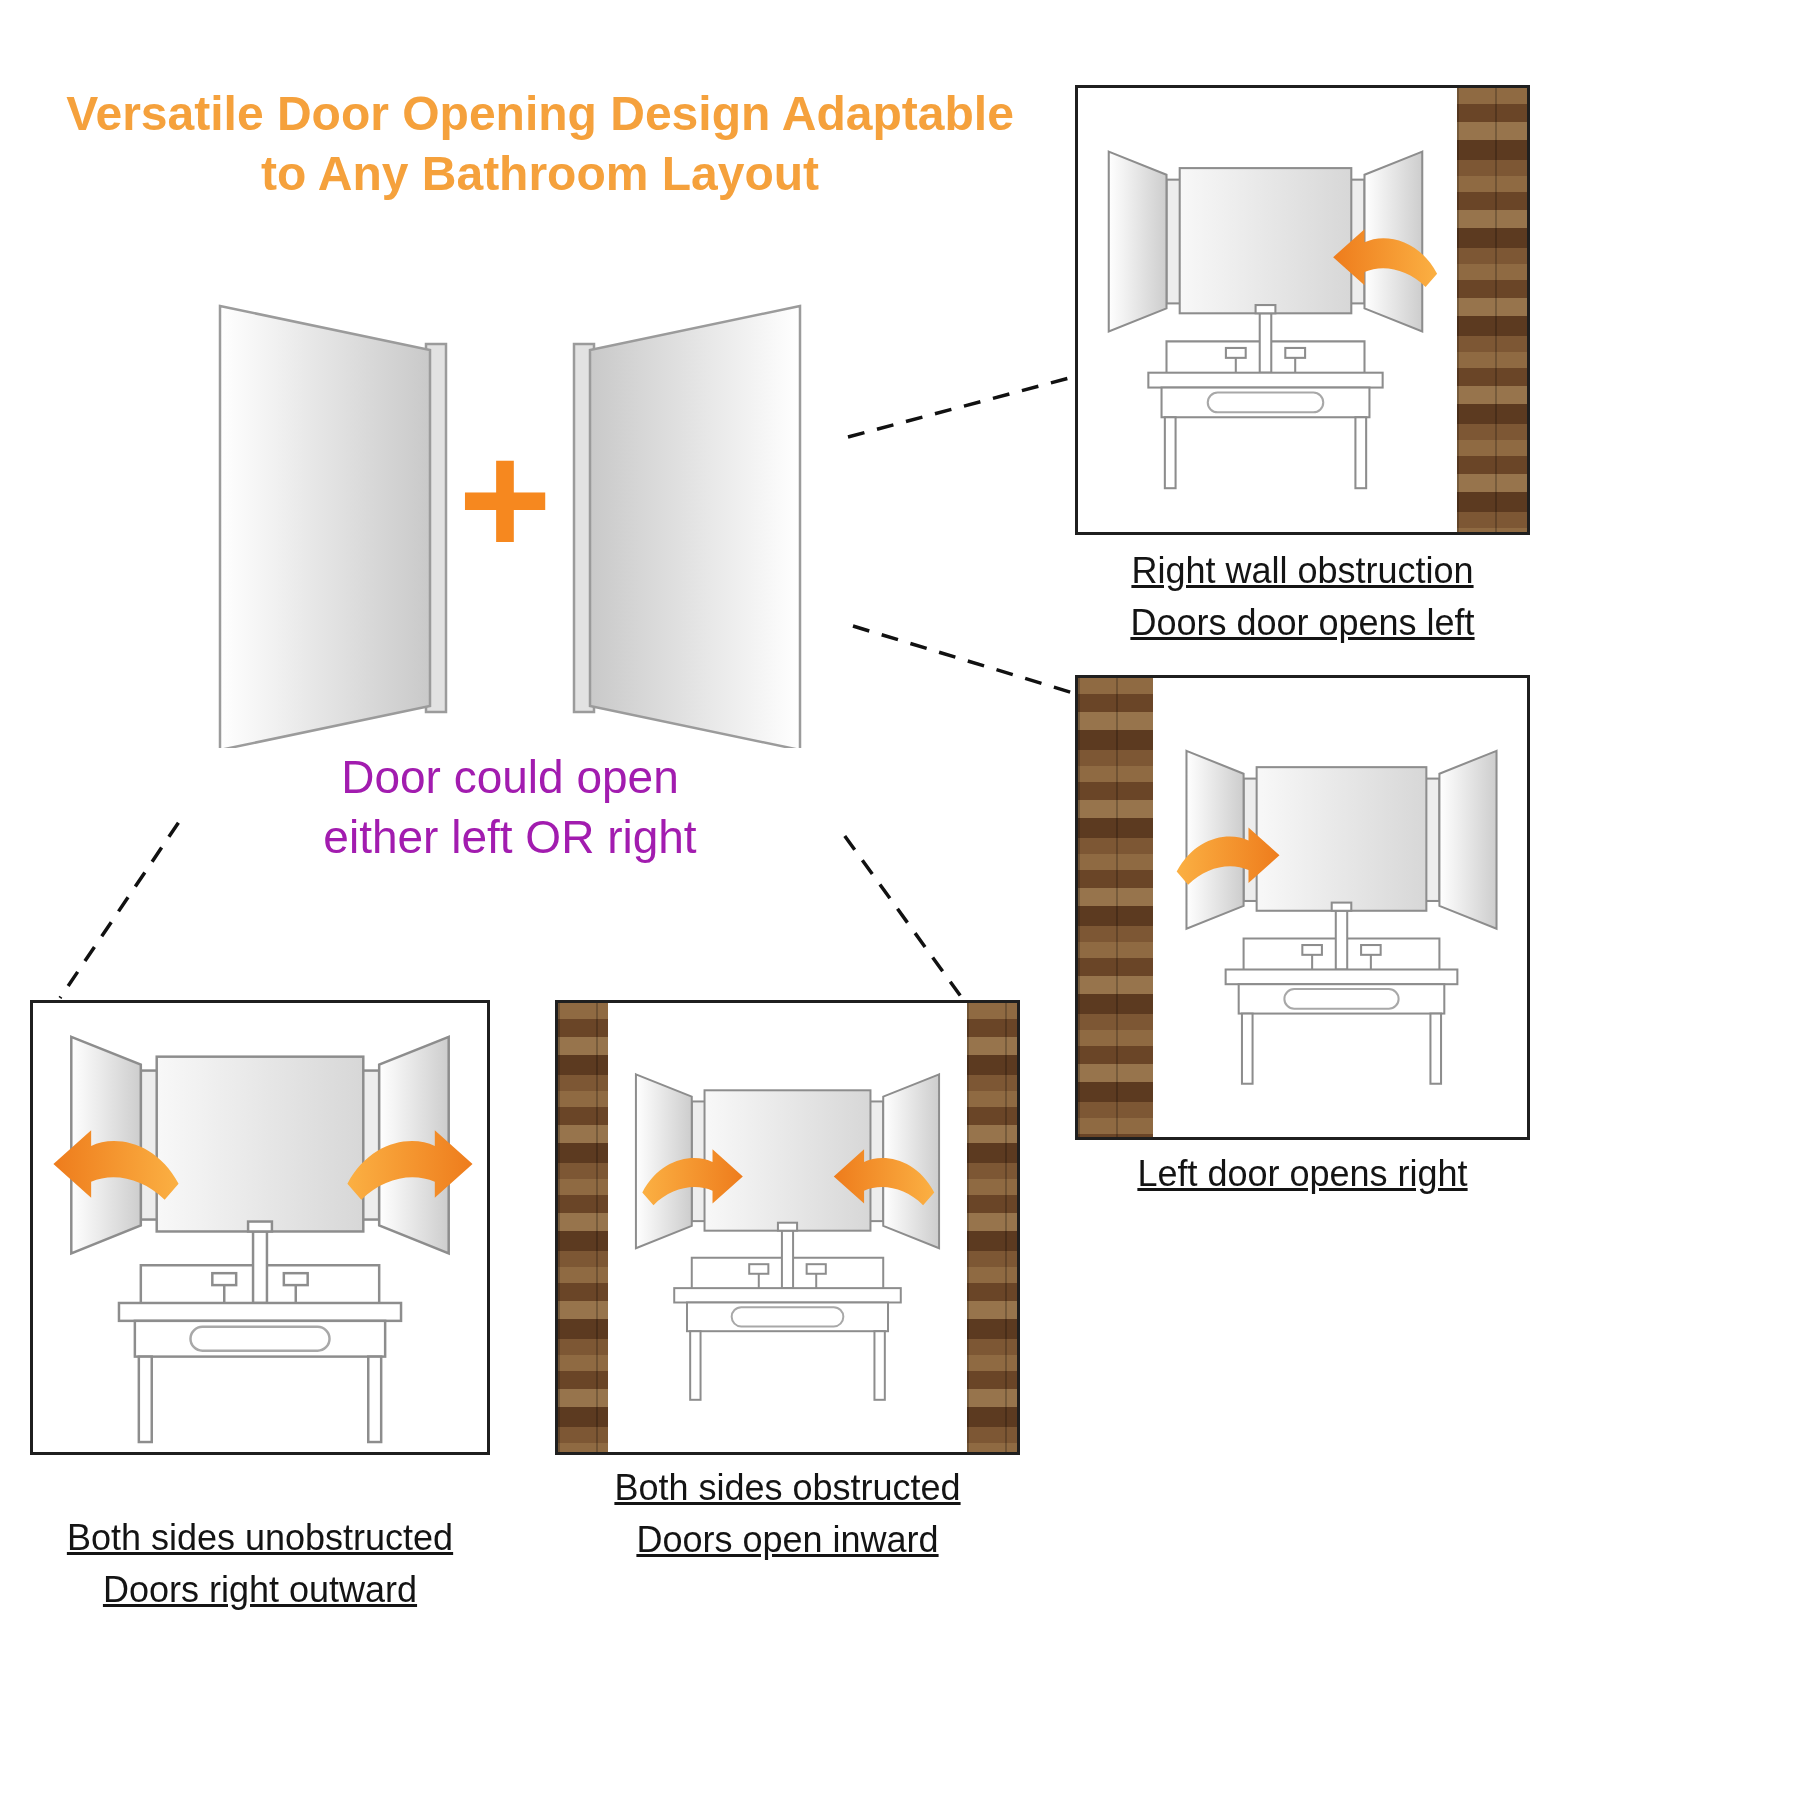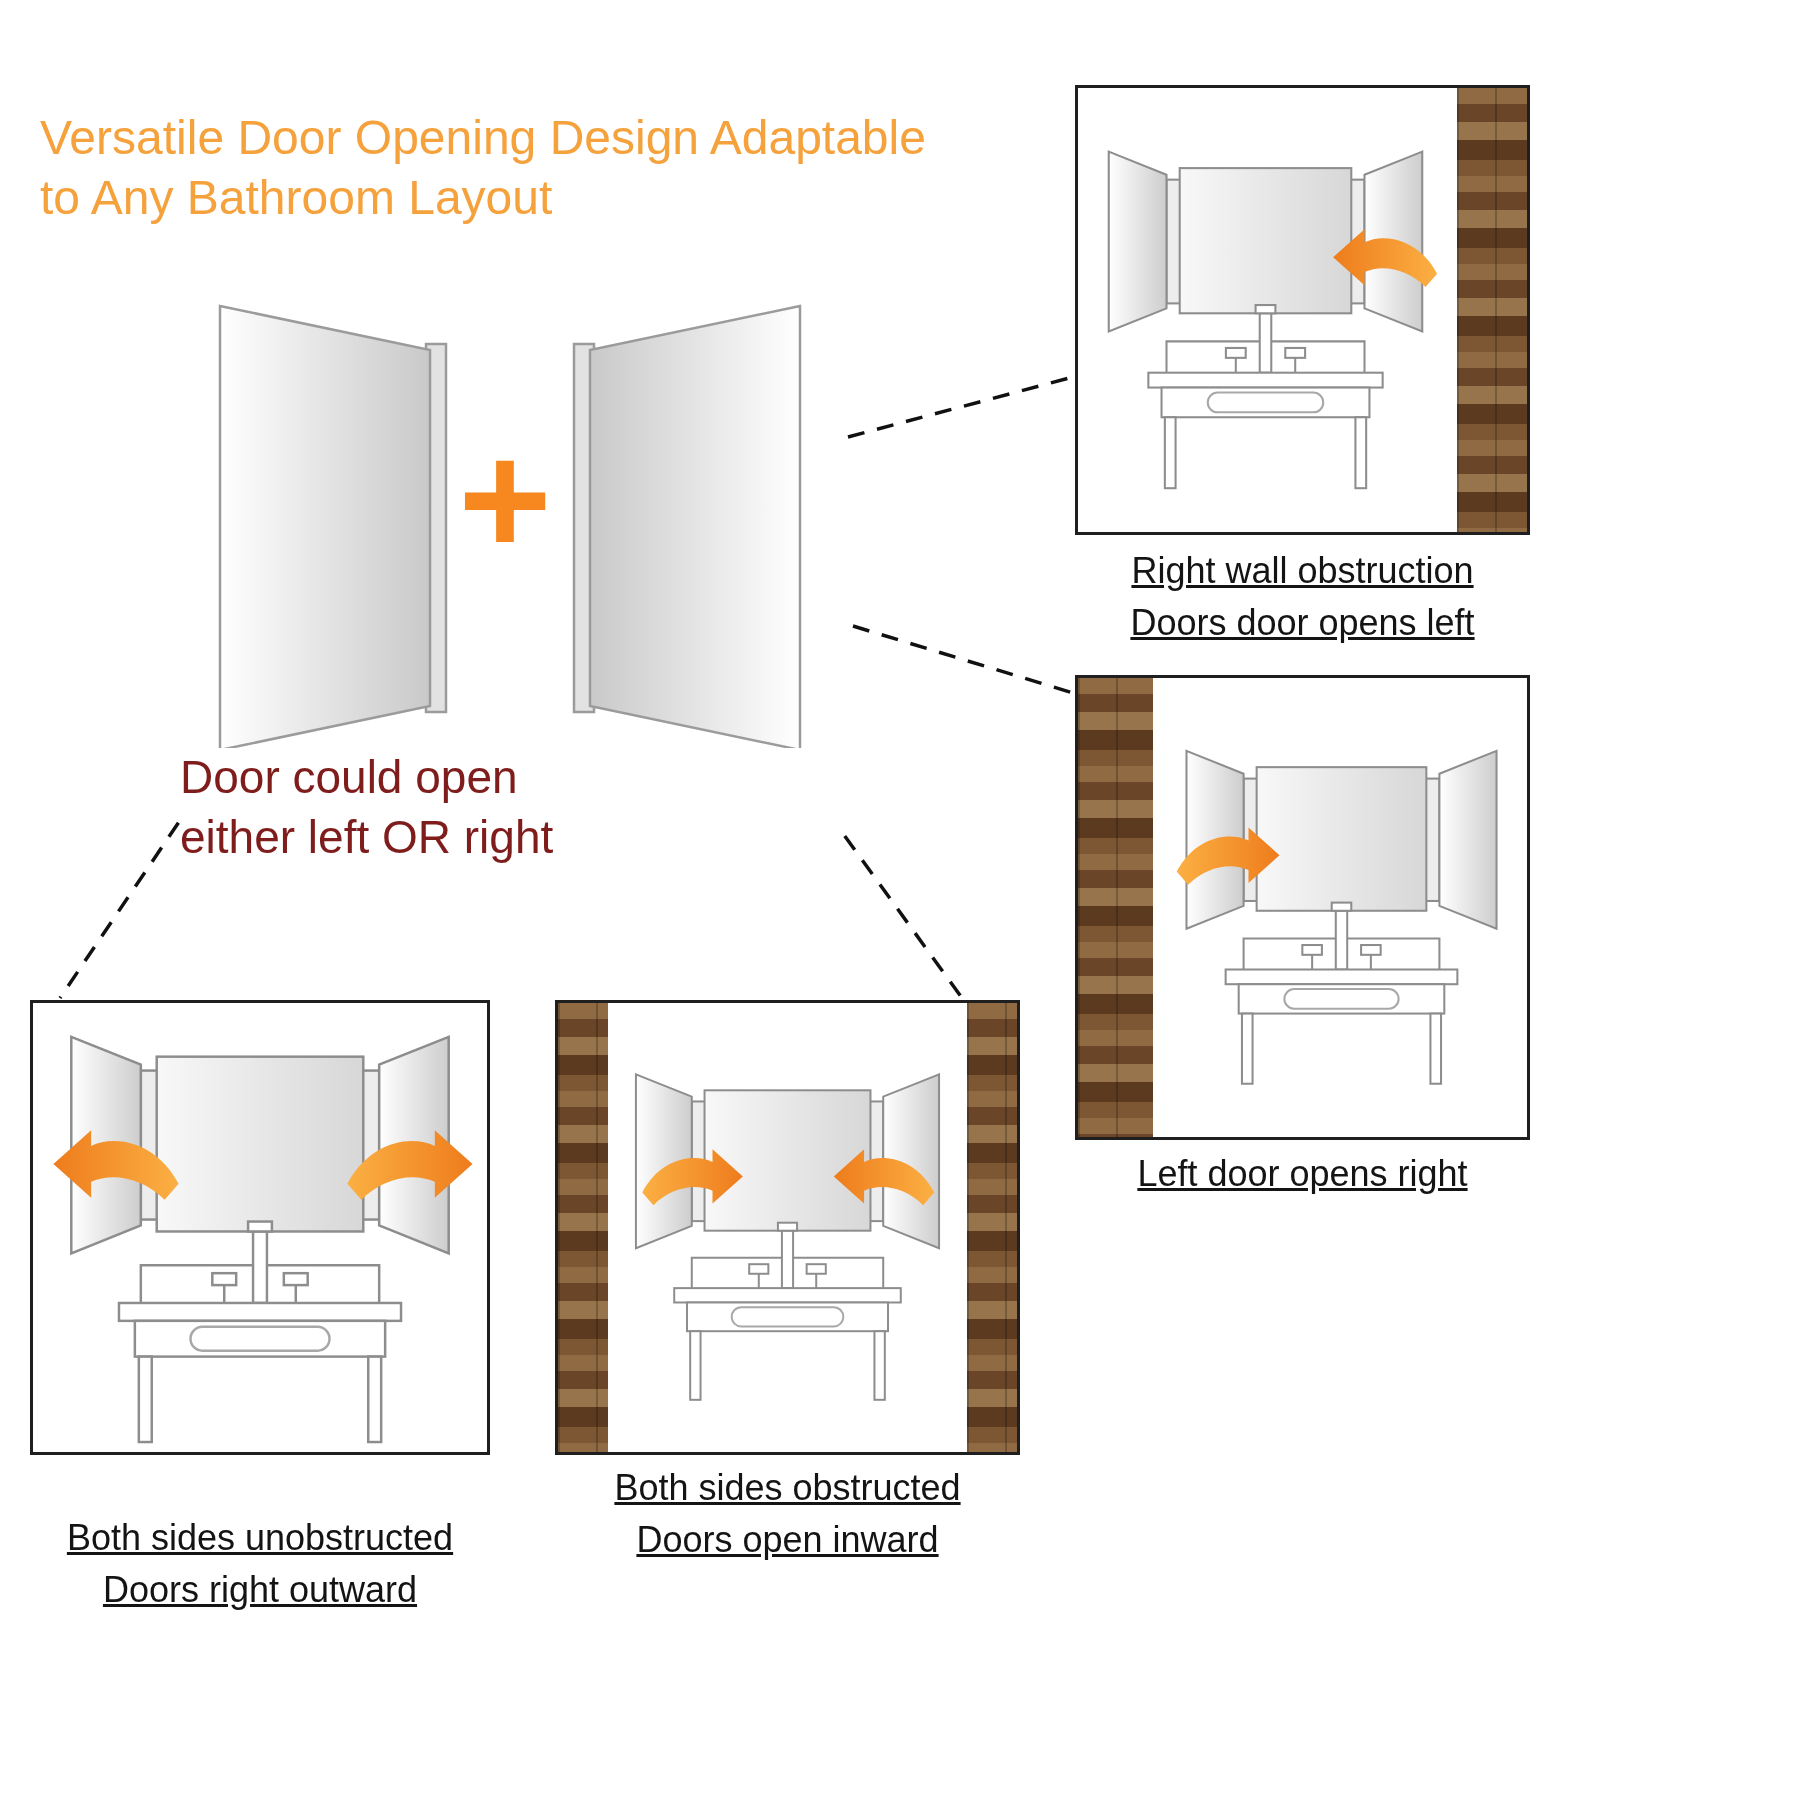--- a/index.html
+++ b/index.html
@@ -2,30 +2,30 @@
 <html><head>
 <meta charset="utf-8">
 <style>
   * { margin:0; padding:0; box-sizing:border-box; }
   html,body { width:1800px; height:1800px; background:#ffffff;
     font-family:"Liberation Sans", sans-serif; position:relative; overflow:hidden; }
   .canvas { position:absolute; inset:0; }
 
   .connectors { position:absolute; left:0; top:0; z-index:1; }
 
-  .title { position:absolute; left:40px; top:108px; width:1000px; 
-    font-size:48px; font-weight:normal; color:#F5A13C; line-height:1.25; z-index:2; }
+  .title { position:absolute; left:40px; top:84px; width:1000px; text-align:center;
+    font-size:48px; font-weight:bold; color:#F5A13C; line-height:1.25; z-index:2; }
 
   .center-doors { position:absolute; left:180px; top:290px; width:660px; height:475px; z-index:2; }
 
   .plus { position:absolute; left:437px; top:420px; width:136px; text-align:center;
     font-size:160px; font-weight:bold; color:#F6881F; line-height:1; z-index:3; }
 
-  .center-caption { position:absolute; left:180px; top:748px; width:660px; 
-    font-size:46px; color:#7f1d1d; line-height:1.3; z-index:3; background:#ffffff; }
+  .center-caption { position:absolute; left:180px; top:748px; width:660px; text-align:center;
+    font-size:46px; color:#a21caf; line-height:1.3; z-index:3; background:#ffffff; }
 
   .panel { position:absolute; background:#ffffff; border:3px solid #1f1f1f; overflow:hidden; z-index:2; }
   .panel-tr { left:1075px; top:85px;  width:455px; height:450px; }
   .panel-mr { left:1075px; top:675px; width:455px; height:465px; }
   .panel-bl { left:30px;  top:1000px; width:460px; height:455px; }
   .panel-bc { left:555px; top:1000px; width:465px; height:455px; }
 
   .wood { position:absolute; top:0; bottom:0; background-color:#7b5634;
     background-image:
       repeating-linear-gradient(90deg, rgba(0,0,0,0.22) 0 2px, rgba(0,0,0,0) 2px 38px),

